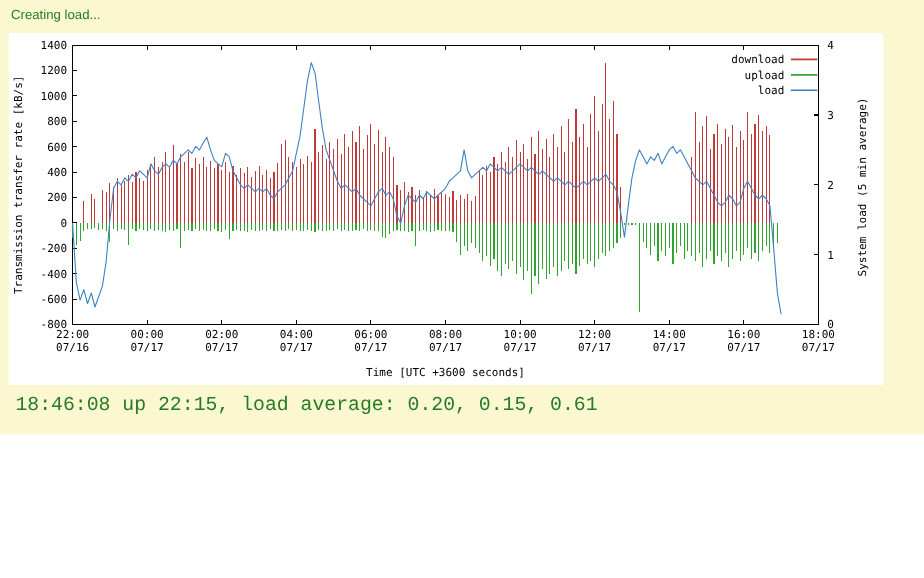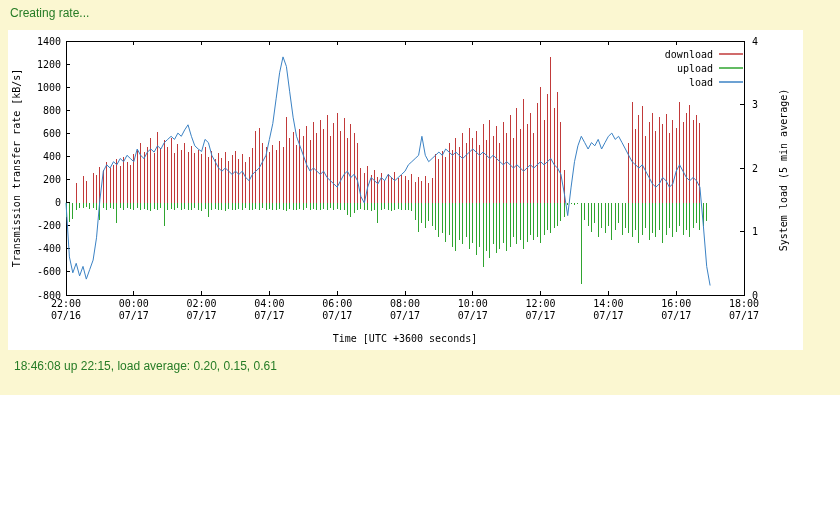--- a/index.html
+++ b/index.html
@@ -1,28 +1,28 @@
 <!DOCTYPE html>
 <html><head>
 <meta charset="utf-8">
 <style>
   html,body{margin:0;padding:0;background:#ffffff;}
   body{width:840px;height:525px;position:relative;overflow:hidden;
        font-family:"Liberation Sans","DejaVu Sans",sans-serif;}
   .panel{position:absolute;left:0;top:0;width:840px;height:395px;}
   .page-title{position:absolute;left:10px;top:6px;font-size:12px;}
-  .status-line{position:absolute;left:14px;top:359px;font-size:12px;}
+  .status-line{position:absolute;left:14px;top:359px;font-size:18px;font-family:Liberation Mono, monospace;}
   .plot-box{position:absolute;left:8px;top:30px;width:795px;height:320px;background:#ffffff;}
   svg text{font-family:"DejaVu Sans Mono","Liberation Mono",monospace;font-size:10px;fill:#000;}
 </style>
 </head>
 <body>
 
 <div class="panel" style="background: rgb(251, 247, 209);">
-  <div class="page-title" style="color: rgb(38, 124, 38);">Creating rate...</div>
+  <div class="page-title" style="color: rgb(38, 124, 38);">Creating load...</div>
   <div class="plot-box" style="background: rgb(255, 255, 255);">
     <svg id="plot-svg" width="795" height="320" viewBox="0 0 795 320">
         <rect x="58" y="11" width="678" height="254" fill="none" stroke="#000" stroke-width="1" shape-rendering="crispEdges"></rect>
         <g stroke="#000" stroke-width="1" shape-rendering="crispEdges">
           <line x1="58" y1="265" x2="58" y2="261"></line>
           <line x1="58" y1="11" x2="58" y2="15"></line>
           <line x1="125.8" y1="265" x2="125.8" y2="261"></line>
           <line x1="125.8" y1="11" x2="125.8" y2="15"></line>
           <line x1="193.6" y1="265" x2="193.6" y2="261"></line>
           <line x1="193.6" y1="11" x2="193.6" y2="15"></line>

